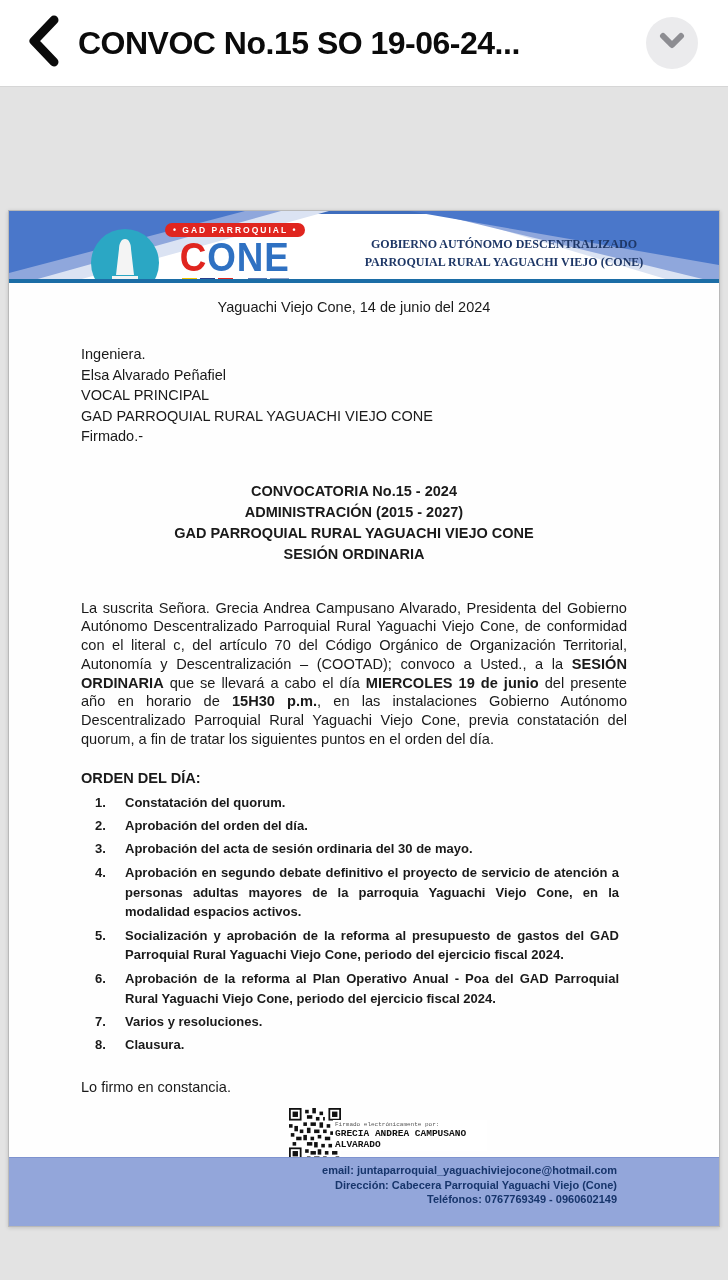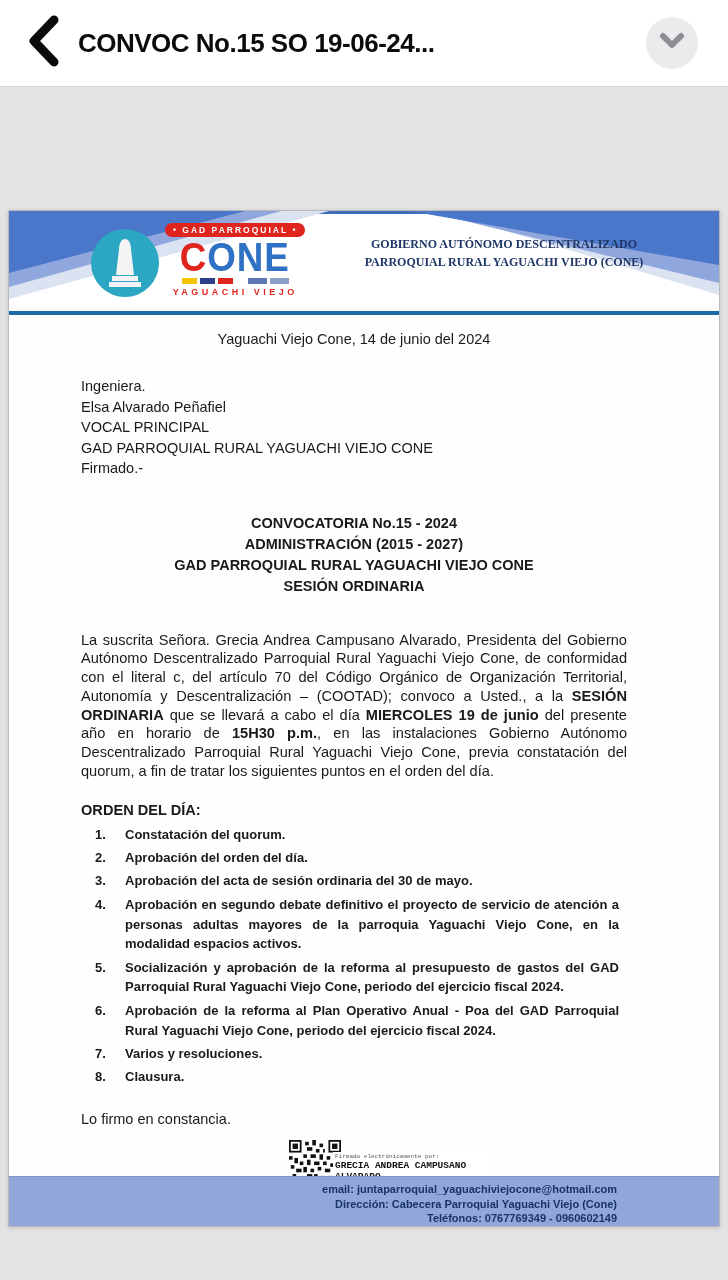--- a/index.html
+++ b/index.html
@@ -11,36 +11,36 @@
   }
   .b{font-weight:bold;}
 
   
   .appbar{
     position:absolute;top:0;left:0;width:728px;height:86px;background:#ffffff;
     border-bottom:1px solid #d6d6d6;display:flex;align-items:center;
   }
   .back-btn{width:66px;height:70px;display:flex;align-items:center;justify-content:center;margin-left:10px;cursor:pointer;}
   .appbar-title{
-    flex:1;font-size:26px;font-weight:bold;color:#0b0b0b;letter-spacing:-0.5px;
+    flex:1;font-size:32px;font-weight:bold;color:#0b0b0b;letter-spacing:-0.5px;
     white-space:nowrap;overflow:hidden;margin-left:2px;
   }
   .expand-btn{
     width:52px;height:52px;border-radius:50%;background:#ebebed;margin-right:30px;
     display:flex;align-items:center;justify-content:center;flex:none;cursor:pointer;
   }
 
   
   .page{
     position:absolute;left:8px;top:210px;width:712px;height:1017px;
     background:#fefefe;border:1px solid #b9b9b9;box-sizing:border-box;
     box-shadow:0 1px 4px rgba(0,0,0,.15);overflow:hidden;
     color:#1a1a1a;
   }
-  .page-header{position:relative;height:100px;overflow:hidden;background:#fff;}
+  .page-header{position:relative;height:68px;overflow:hidden;background:#fff;}
   .topline{position:absolute;top:0;left:0;width:100%;height:3px;background:#3f6dbd;}
   .swoosh{position:absolute;top:0;}
   .swoosh.left{left:0;}
   .swoosh.right{right:0;}
 
   .logo{position:absolute;left:82px;top:12px;display:flex;align-items:flex-start;}
   .logo-circle{
     width:68px;height:68px;border-radius:50%;background:#2ba7c4;flex:none;
     display:flex;align-items:center;justify-content:center;margin-top:6px;
   }
@@ -82,21 +82,21 @@
 
   .sig-area{margin-top:13px;text-align:center;}
   .qr-row{position:relative;width:200px;height:52px;margin:0 auto 0 208px;}
   .qr{position:absolute;left:0;top:0;width:52px;height:52px;}
   .esign{position:absolute;left:44px;top:12px;text-align:left;background:#fff;padding:1px 2px;}
   .esign-note{font-family:"Liberation Mono", monospace;font-size:6px;color:#555;line-height:7px;white-space:nowrap;}
   .esign-name{font-family:"Liberation Mono", monospace;font-size:9.5px;font-weight:bold;color:#111;line-height:11px;width:150px;}
   .sig-lines{margin-top:8px;font-weight:bold;font-style:italic;font-size:15px;line-height:17.5px;color:#111;}
 
   .page-footer{
-    position:absolute;left:0;bottom:0;width:100%;height:50px;background:#93a6da;
+    position:absolute;left:0;bottom:0;width:100%;height:69px;background:#93a6da;
     box-sizing:border-box;padding:5px 102px 0 0;text-align:right;
     border-top:1px solid #7e93cf;
   }
   .page-footer div{font-size:11px;font-weight:bold;color:#17356b;line-height:14.5px;}
 </style>
 </head>
 <body>
 
 <div class="appbar">
   <div class="back-btn">

